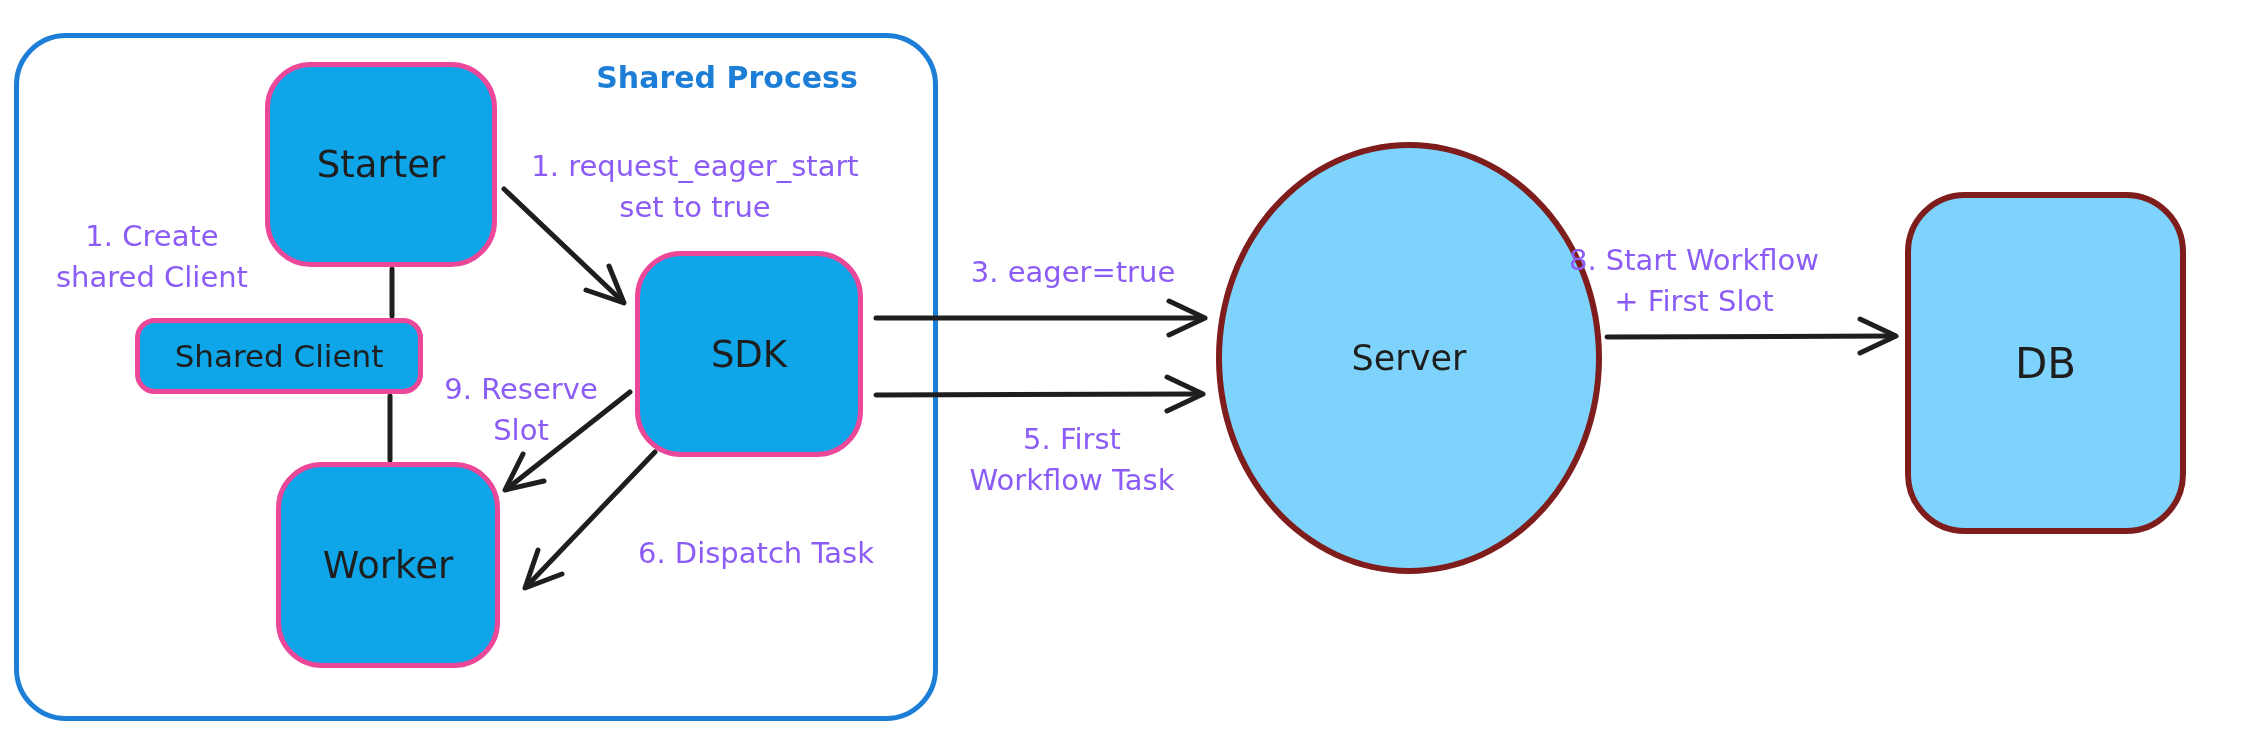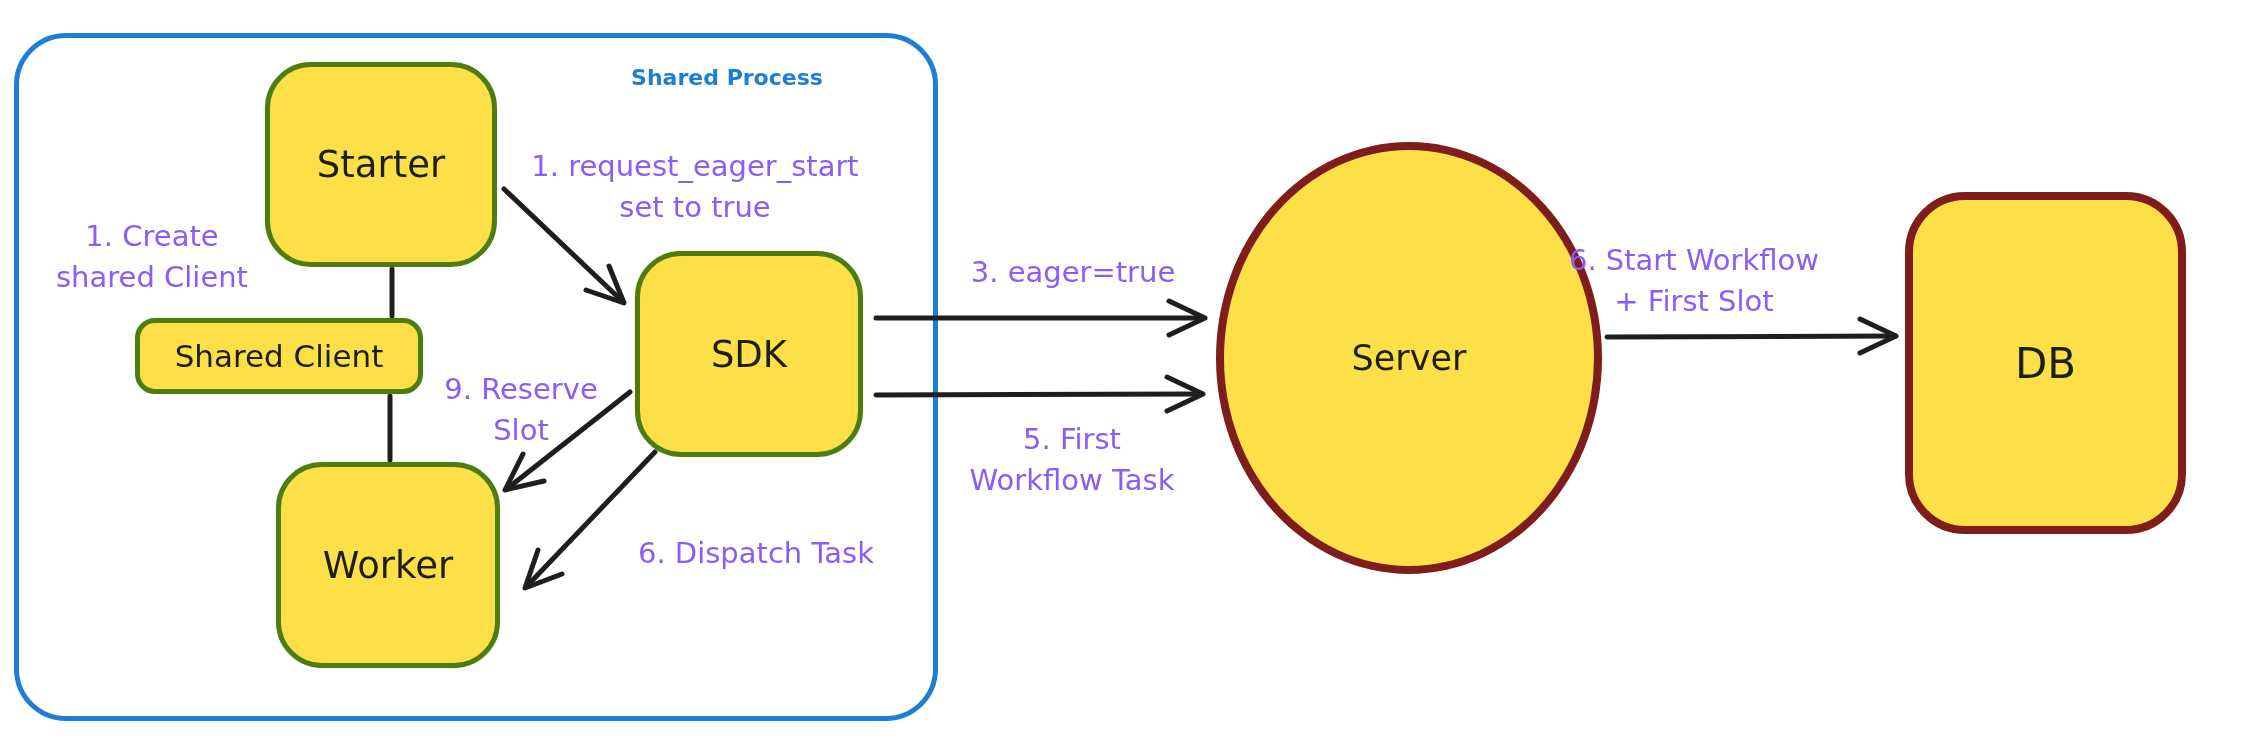--- a/index.html
+++ b/index.html
@@ -20,34 +20,34 @@
     width: 924px; height: 688px;
     border: 5px solid #1c7ed6;
     border-radius: 52px;
     background: #ffffff;
     box-sizing: border-box;
   }
   .group-label {
     left: 727px; top: 77px;
     transform: translate(-50%,-50%);
     color: #1c7ed6;
-    font-size: 22px;
+    font-size: 30px;
     font-weight: bold;
     white-space: nowrap;
   }
 
   
   .node {
     display: flex; align-items: center; justify-content: center;
     box-sizing: border-box;
     text-align: center;
     color: #1e1e1e;
   }
-  .node.blue { background: #fde047; border: 5px solid #4d7c0f; }
-  .node.red  { background: #fde047; border: 8px solid #7f1d1d; }
+  .node.blue { background: #0ea5e9; border: 5px solid #ec4899; }
+  .node.red  { background: #7dd3fc; border: 6px solid #7f1d1d; }
 
   .node-starter { left: 265px; top: 62px;  width: 232px; height: 205px; border-radius: 46px; font-size: 37px; }
   .node-shared-client { left: 135px; top: 318px; width: 288px; height: 76px; border-radius: 20px; font-size: 31px; }
   .node-worker  { left: 276px; top: 462px; width: 224px; height: 206px; border-radius: 46px; font-size: 37px; }
   .node-sdk     { left: 635px; top: 251px; width: 228px; height: 206px; border-radius: 46px; font-size: 37px; }
   .node-server  { left: 1216px; top: 142px; width: 386px; height: 432px; border-radius: 50%; border-width: 7px; font-size: 35px; }
   .node-db      { left: 1905px; top: 192px; width: 281px; height: 342px; border-radius: 60px; font-size: 42px; }
 
   
   .anno {
@@ -138,21 +138,21 @@
     <span>set to true</span>
   </div>
   <div class="abs anno" style="left:521px; top:410px;">
     <span>9. Reserve</span>
     <span>Slot</span>
   </div>
   <div class="abs anno" style="left:1073px; top:272px;">
     <span>3. eager=true</span>
   </div>
   <div class="abs anno" style="left:1694px; top:281px;">
-    <span>6. Start Workflow</span>
+    <span>8. Start Workflow</span>
     <span>+ First Slot</span>
   </div>
   <div class="abs anno" style="left:1072px; top:460px;">
     <span>5. First</span>
     <span>Workflow Task</span>
   </div>
   <div class="abs anno" style="left:756px; top:553px;">
     <span>6. Dispatch Task</span>
   </div>
 

